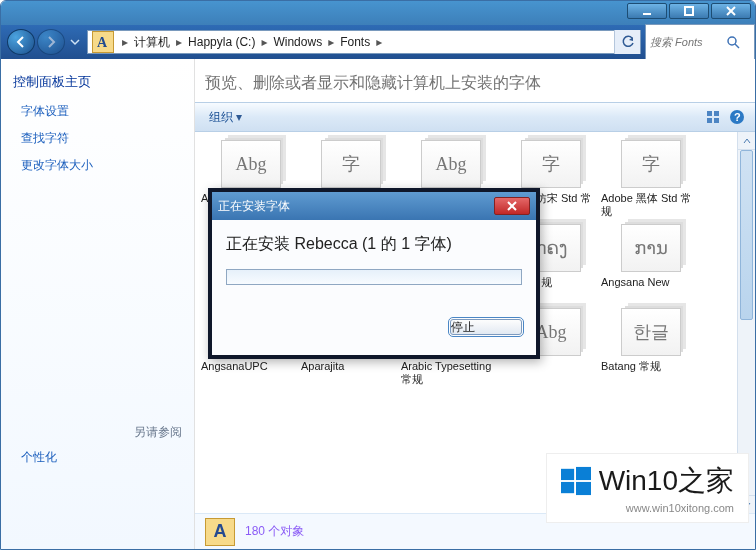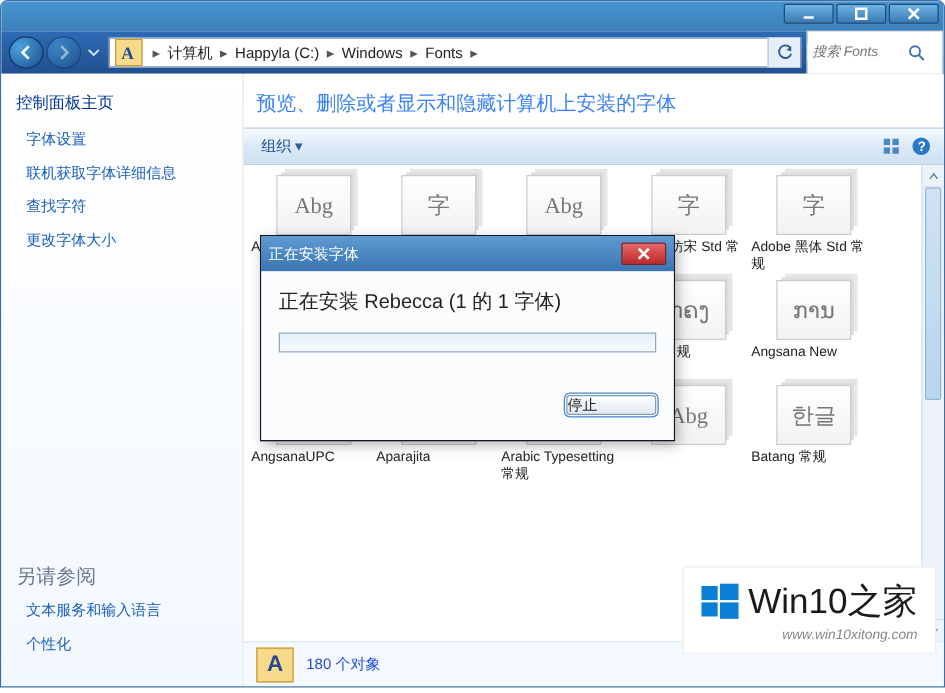--- a/index.html
+++ b/index.html
@@ -21,53 +21,53 @@
   .bc-refresh { width:26px; height:24px; background:#e6eef9; border-left:1px solid #b4c6dc; display:flex; align-items:center; justify-content:center; }
   .search { width:110px; height:36px; background:#fff; border:1px solid #7a9abd; display:flex; align-items:center; }
   .search input { border:none; outline:none; width:76px; font-style:italic; color:#888; font-size:11px; padding-left:4px; }
   .search .sicon { width:22px; display:flex; align-items:center; justify-content:center; }
   
   .body { display:flex; height:490px; }
   .sidebar { width:194px; background:#fff; border-right:1px solid #e1e1e1; padding:14px 12px; background:linear-gradient(#ffffff,#f2f8ff); }
   .sb-head { color:#003399; font-size:13px; margin-bottom:12px; }
   .sb-link { color:#1a5ebd; font-size:12px; margin-bottom:10px; cursor:pointer; text-indent:8px; }
   .sb-spacer { height:230px; }
-  .sb-see { color:#6b7a8f; font-size:16px; margin:10px 0 8px 0; }
+  .sb-see { color:#6b7a8f; font-size:12px; margin:10px 0 8px 0;text-align:right; }
   .main { flex:1; background:#fff; display:flex; flex-direction:column; }
-  .page-title { color:#3b82f6; font-size:16px; padding:14px 10px 8px 10px; }
+  .page-title { color:#737373; font-size:16px; padding:14px 10px 8px 10px; }
   .toolbar { height:30px; background:linear-gradient(#f7fbff,#dbe9f7,#cfe0f2); border-top:1px solid #b8cfe6; border-bottom:1px solid #b8cfe6; display:flex; align-items:center; padding:4px 8px; }
   .tb-item { color:#1a4f94; font-size:12px; padding:2px 6px; display:flex; align-items:center; }
   .tb-item .dd { margin-left:3px; color:#2f5a94; }
   .tb-spacer { flex:1; }
   .tb-icon { width:20px; height:20px; margin-left:4px; display:flex; align-items:center; justify-content:center; }
   .content { flex:1; position:relative; padding:8px 6px; overflow:hidden; }
   .grid { display:flex; flex-wrap:wrap; align-content:flex-start; }
   .cell { width:100px; margin-bottom:6px; }
   .thumb { width:60px; height:48px; margin:0 auto 4px auto; border:1px solid #ccc; background:linear-gradient(#fff,#f2f2f2); font-size:18px; color:#777; display:flex; align-items:center; justify-content:center; font-family:serif; }
   .thumb.stack { box-shadow:3px -3px 0 -1px #ddd, 6px -6px 0 -1px #e6e6e6; }
   .fname { font-size:11px; color:#222; line-height:13px; min-height:26px; word-break:break-word; }
   
   .status { height:36px; border-top:1px solid #dbe9f7; display:flex; align-items:center; padding-left:10px; background:#f4f9ff; }
   .status-icon { width:30px; height:28px; background:#f7da8a; border:1px solid #c79a33; margin-right:10px; display:flex; align-items:center; justify-content:center; font-size:18px; color:#254a90; font-weight:bold; }
-  .status-text { color:#1d4ed8; font-size:12px; }
-  
-  .dialog { position:absolute; left:208px; top:188px; width:332px; background:#a3a3a3; border:1px solid #0f172a; box-shadow:2px 3px 10px rgba(0,0,0,.3); }
+  .status-text { color:#8b5cf6; font-size:12px; }
+  
+  .dialog { position:absolute; left:208px; top:188px; width:332px; background:#fde047; border:4px solid #0f172a; box-shadow:2px 3px 10px rgba(0,0,0,.3); }
   .dlg-head { height:28px; background:linear-gradient(#5f9bd1,#3a75b2); display:flex; align-items:center; justify-content:space-between; padding:0 6px; color:#fff; font-size:12px; }
   .dlg-close { width:36px; height:18px; background:linear-gradient(#e56868,#c12828); border:1px solid #832222; border-radius:2px; display:flex; align-items:center; justify-content:center; }
   .dlg-body { padding:14px 14px 10px 14px; background:#fbfcfe; }
   .dlg-msg { font-size:16px; color:#222; margin-bottom:14px; }
   .progress { height:16px; border:1px solid #8fa7c2; background:linear-gradient(#e6f0fa,#f7fbff); margin-bottom:34px; }
   .dlg-btnrow { display:flex; justify-content:flex-end; padding-bottom:10px; }
   .btn { min-width:72px; height:16px; background:linear-gradient(#fdfdfd,#e2e9f2); border:1px solid #7c9abf; border-radius:3px; font-size:12px; color:#222; display:flex; align-items:center; justify-content:flex-start; outline:1px solid #4a86c5; outline-offset:1px;font-family:Liberation Mono, monospace; }
   
   .watermark { position:absolute; right:8px; bottom:32px; background:#fff; padding:8px 14px; box-shadow:0 0 0 1px #eee; text-align:right; }
   .wm-top { font-size:28px; font-weight:500; color:#1a1a1a; display:flex; align-items:center; justify-content:flex-end; }
   .wm-logo { width:30px; height:30px; margin-right:8px; }
   .wm-logo .sq { fill:#0a7fd6; }
-  .wm-sub { font-size:11px; color:#888; margin-top:2px;font-style:italic; }
+  .wm-sub { font-size:11px; color:#888; margin-top:2px; }
   
   .vscroll { position:absolute; right:0; top:0; bottom:0; width:18px; background:#eef3f9; border-left:1px solid #d3dfed; }
   .vs-thumb { position:absolute; left:2px; right:2px; top:18px; height:170px; background:linear-gradient(#d0e2f3,#b9d4ed); border:1px solid #90b5da; border-radius:2px; }
   .vs-arrow { position:absolute; left:0; right:0; height:18px; display:flex; align-items:center; justify-content:center; }
   .vs-up { top:0; border-bottom:1px solid #d3dfed; }
   .vs-down { bottom:0; border-top:1px solid #d3dfed; }
 </style>
 </head>
 <body>
 
@@ -140,26 +140,24 @@
           </svg>
         </div>
     </div>
   </div>
 
   <div class="body">
 
     <div class="sidebar">
       <div class="sb-head">控制面板主页</div>
       <div class="sb-link">字体设置</div>
-      <div class="sb-link">联机获取字体详细信息</div>
       <div class="sb-link">查找字符</div>
       <div class="sb-link">更改字体大小</div>
       <div class="sb-spacer"></div>
       <div class="sb-see">另请参阅</div>
-      <div class="sb-link">文本服务和输入语言</div>
       <div class="sb-link">个性化</div>
     </div>
 
     <div class="main">
       <div class="page-title">预览、删除或者显示和隐藏计算机上安装的字体</div>
 
       <div class="toolbar">
         <div class="tb-item">
             <span>组织</span>
             <span class="dd">▾</span>

